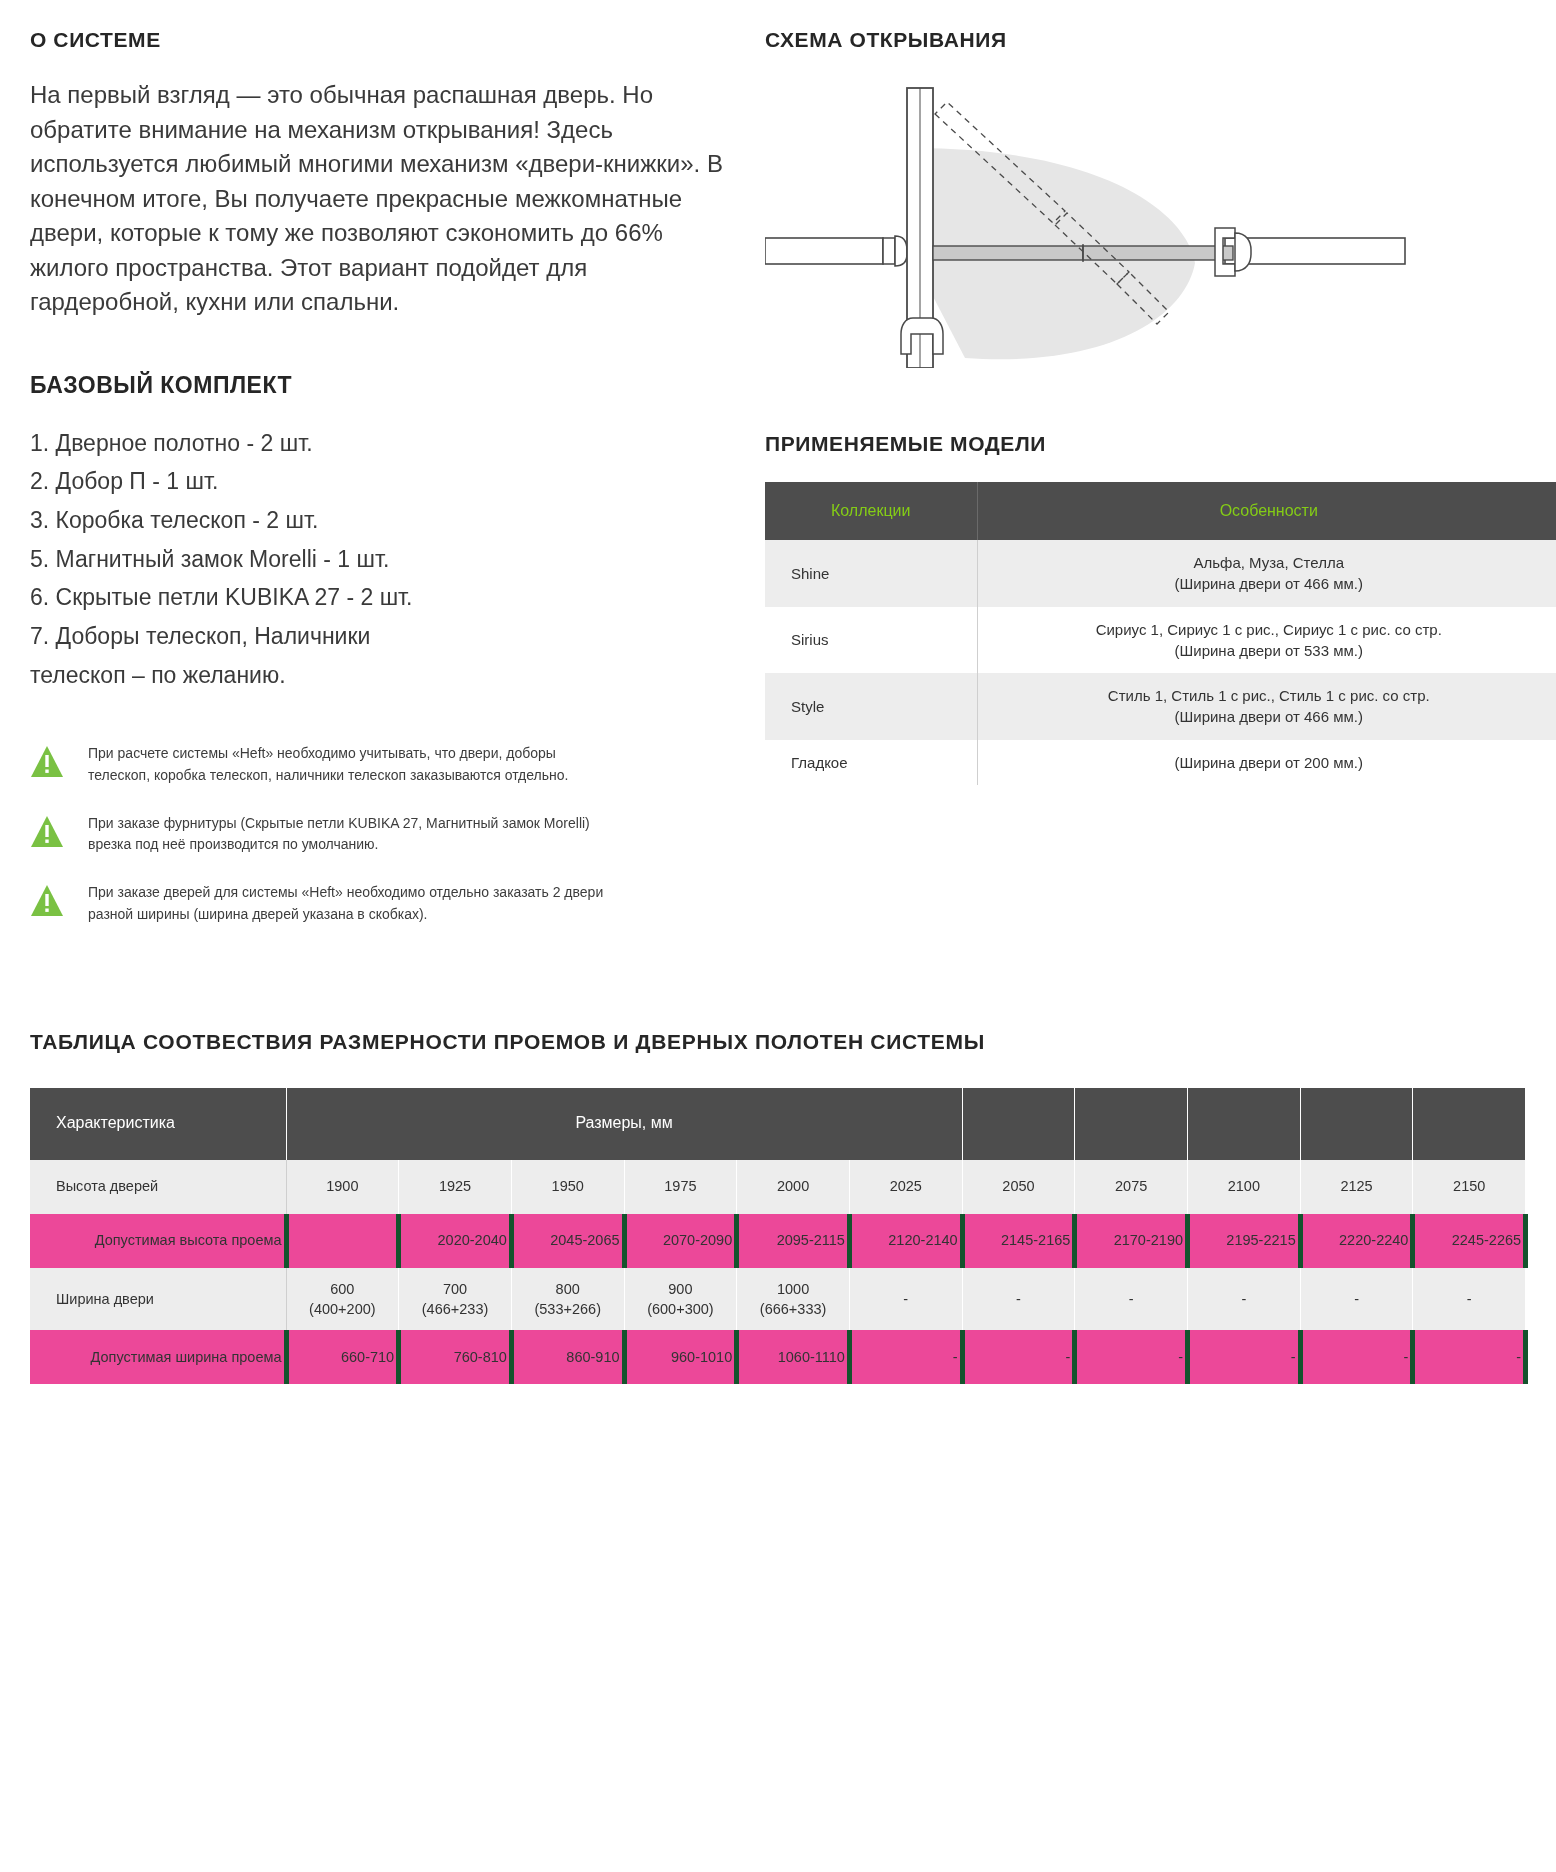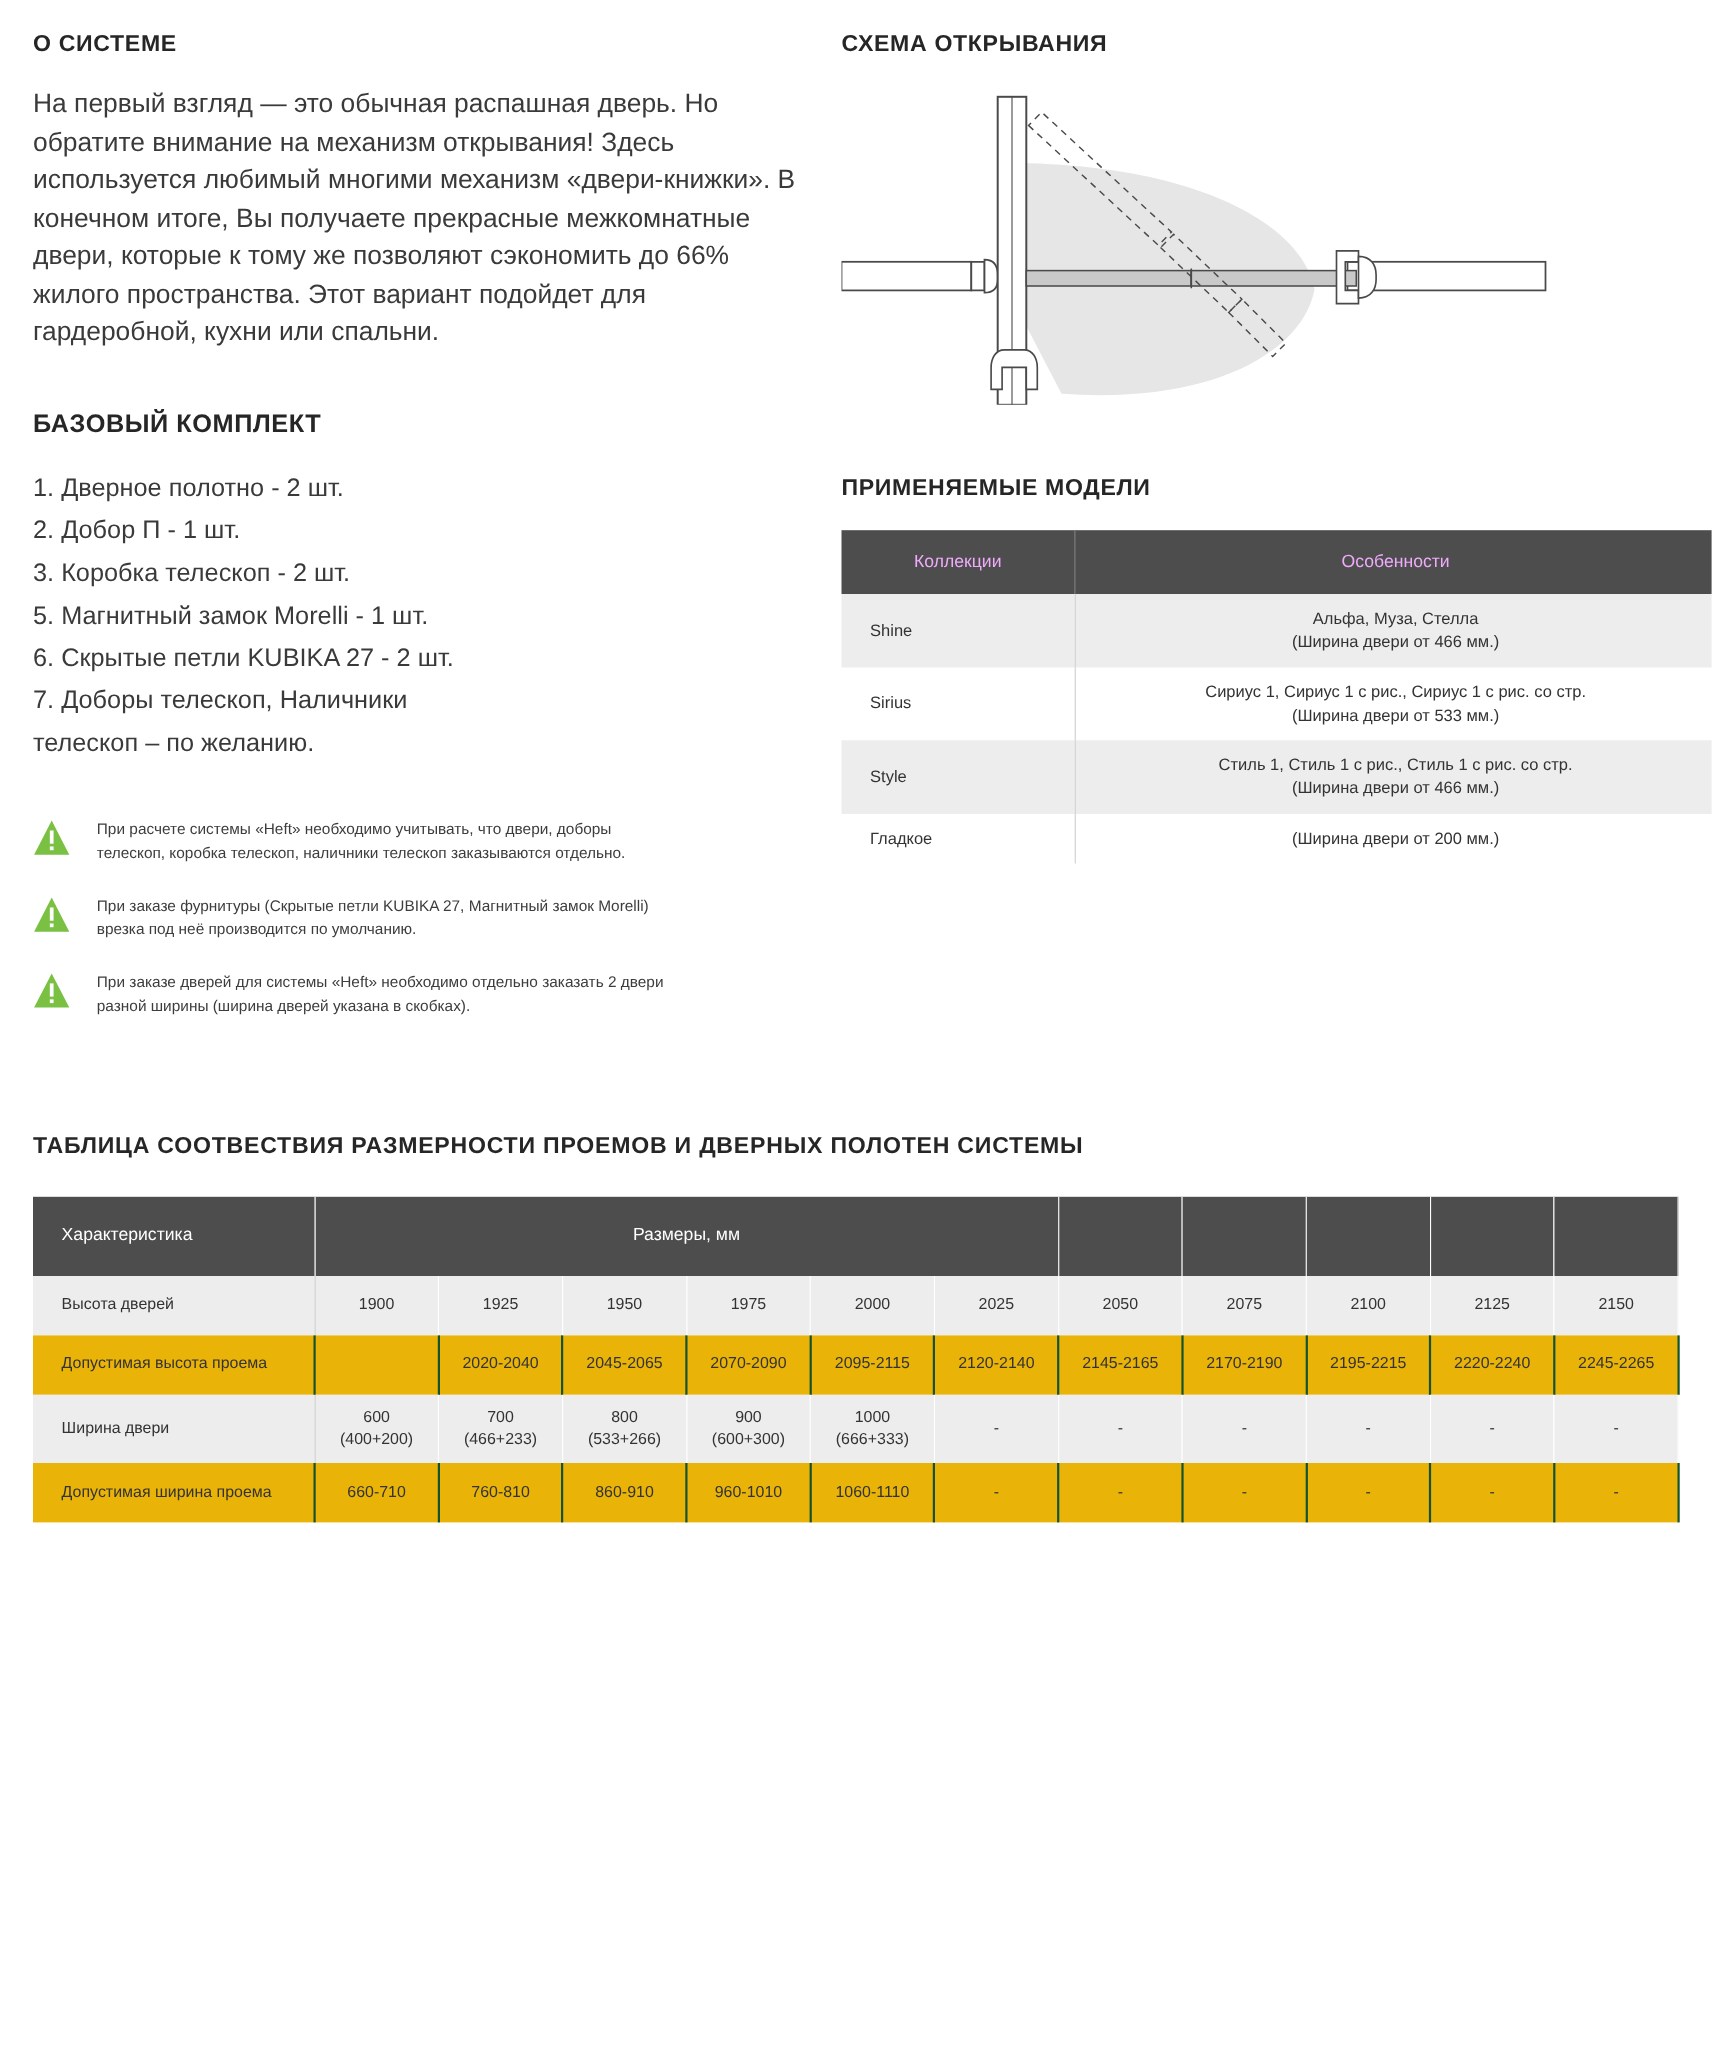--- a/index.html
+++ b/index.html
@@ -93,21 +93,21 @@
     text-transform: uppercase;
     color: #262626;
   }
   table.models {
     border-collapse: collapse;
     width: 795px;
     table-layout: fixed;
   }
   table.models th {
     background: #4d4d4d;
-    color: #f0abfc;
+    color: #84cc16;
     font-weight: 400;
     font-size: 16px;
     padding: 20px 10px;
     text-align: center;
     border-right: 1px solid #6a6a6a;
   }
   table.models th:last-child { border-right: none; }
   table.models td {
     font-size: 15px;
     padding: 12px 10px;
@@ -160,21 +160,21 @@
     font-size: 16px;
   }
   table.sizes thead th.sizes-head { font-size: 16px; }
   table.sizes tbody td.rowlabel {
     text-align: left;
     padding-left: 26px;
     border-right: 1px solid #cfcfcf;
   }
   table.sizes tbody tr.shaded td { background: #ededed; border-right: 1px solid #ffffff; }
   table.sizes tbody tr.shaded td.rowlabel { border-right: 1px solid #cfcfcf; }
-  table.sizes tbody tr.white td { background: #eab308; border-right: 2px solid #14532d; }
+  table.sizes tbody tr.white td { background: #ec4899; border-right: 5px solid #14532d; text-align: right; }
   table.sizes tbody td { height: 54px; vertical-align: middle; }
 </style>
 </head>
 <body>
 
 <div class="page">
 
   <div class="cols">
 
     <div class="col-left">

